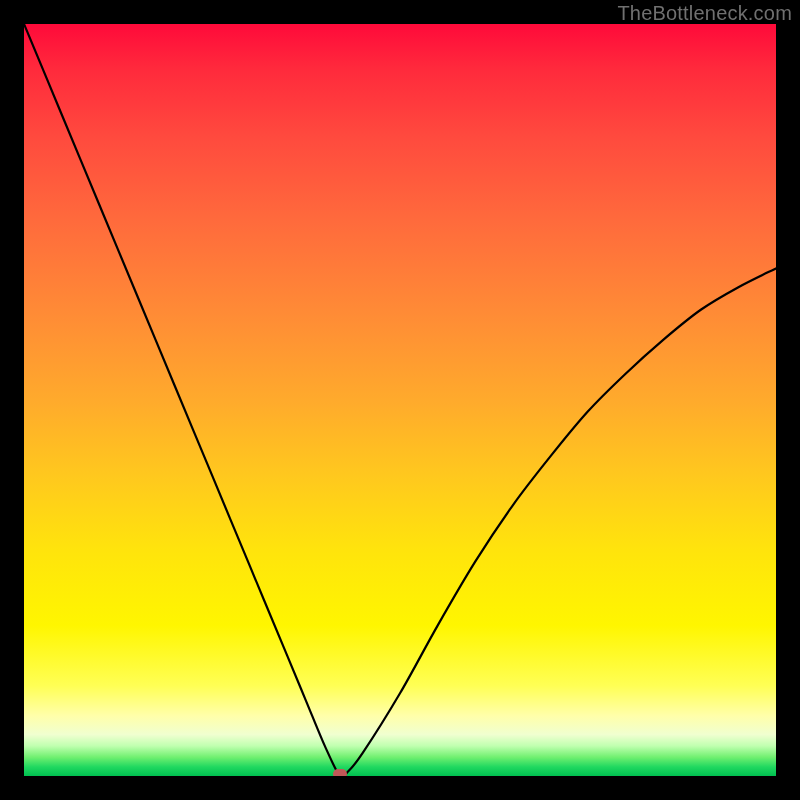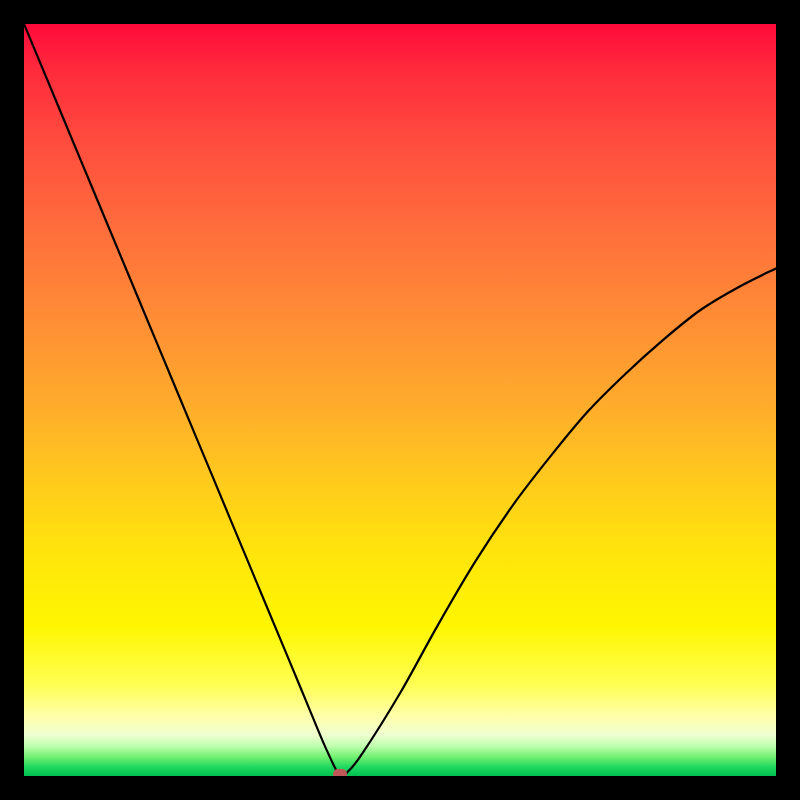--- a/index.html
+++ b/index.html
@@ -78,13 +78,14 @@
 <body>
 
 <div class="frame">
   <div class="plot">
     <div class="gradient"></div>
     <svg class="curve" viewBox="0 0 752 752" preserveAspectRatio="none">
       <path id="curve-path" fill="none" stroke="#000" stroke-width="2.2" stroke-linecap="round" stroke-linejoin="round" vector-effect="non-scaling-stroke" d="M 0.00 0.00 C 6.02 14.44, 25.57 61.36, 37.60 90.24 C 49.63 119.12, 63.17 151.60, 75.20 180.48 C 87.23 209.36, 100.77 241.84, 112.80 270.72 C 124.83 299.60, 138.37 332.08, 150.40 360.96 C 162.43 389.84, 175.97 422.32, 188.00 451.20 C 200.03 480.08, 213.57 512.56, 225.60 541.44 C 237.63 570.32, 254.18 610.02, 263.20 631.68 C 272.22 653.34, 275.98 662.36, 282.00 676.80 C 288.02 691.24, 295.39 709.89, 300.80 721.92 C 306.21 733.95, 312.23 747.79, 315.84 752.00 C 319.45 756.21, 319.75 751.85, 323.36 748.24 C 326.97 744.63, 329.98 742.07, 338.40 729.44 C 346.82 716.81, 363.97 689.73, 376.00 669.28 C 388.03 648.83, 401.57 622.66, 413.60 601.60 C 425.63 580.54, 439.17 556.93, 451.20 537.68 C 463.23 518.43, 476.77 498.12, 488.80 481.28 C 500.83 464.44, 514.37 447.44, 526.40 432.40 C 538.43 417.36, 551.97 400.52, 564.00 387.28 C 576.03 374.04, 589.57 361.11, 601.60 349.68 C 613.63 338.25, 627.17 326.07, 639.20 315.84 C 651.23 305.61, 664.77 294.18, 676.80 285.76 C 688.83 277.34, 702.37 269.82, 714.40 263.20 C 726.43 256.58, 745.98 247.41, 752.00 244.40"></path>
     </svg>
     <div class="marker" id="min-marker" style="left: 308.84px; top: 745px;"></div>
   </div>
+  <div class="watermark">TheBottleneck.com</div>
 </div>
 
 </body></html>

